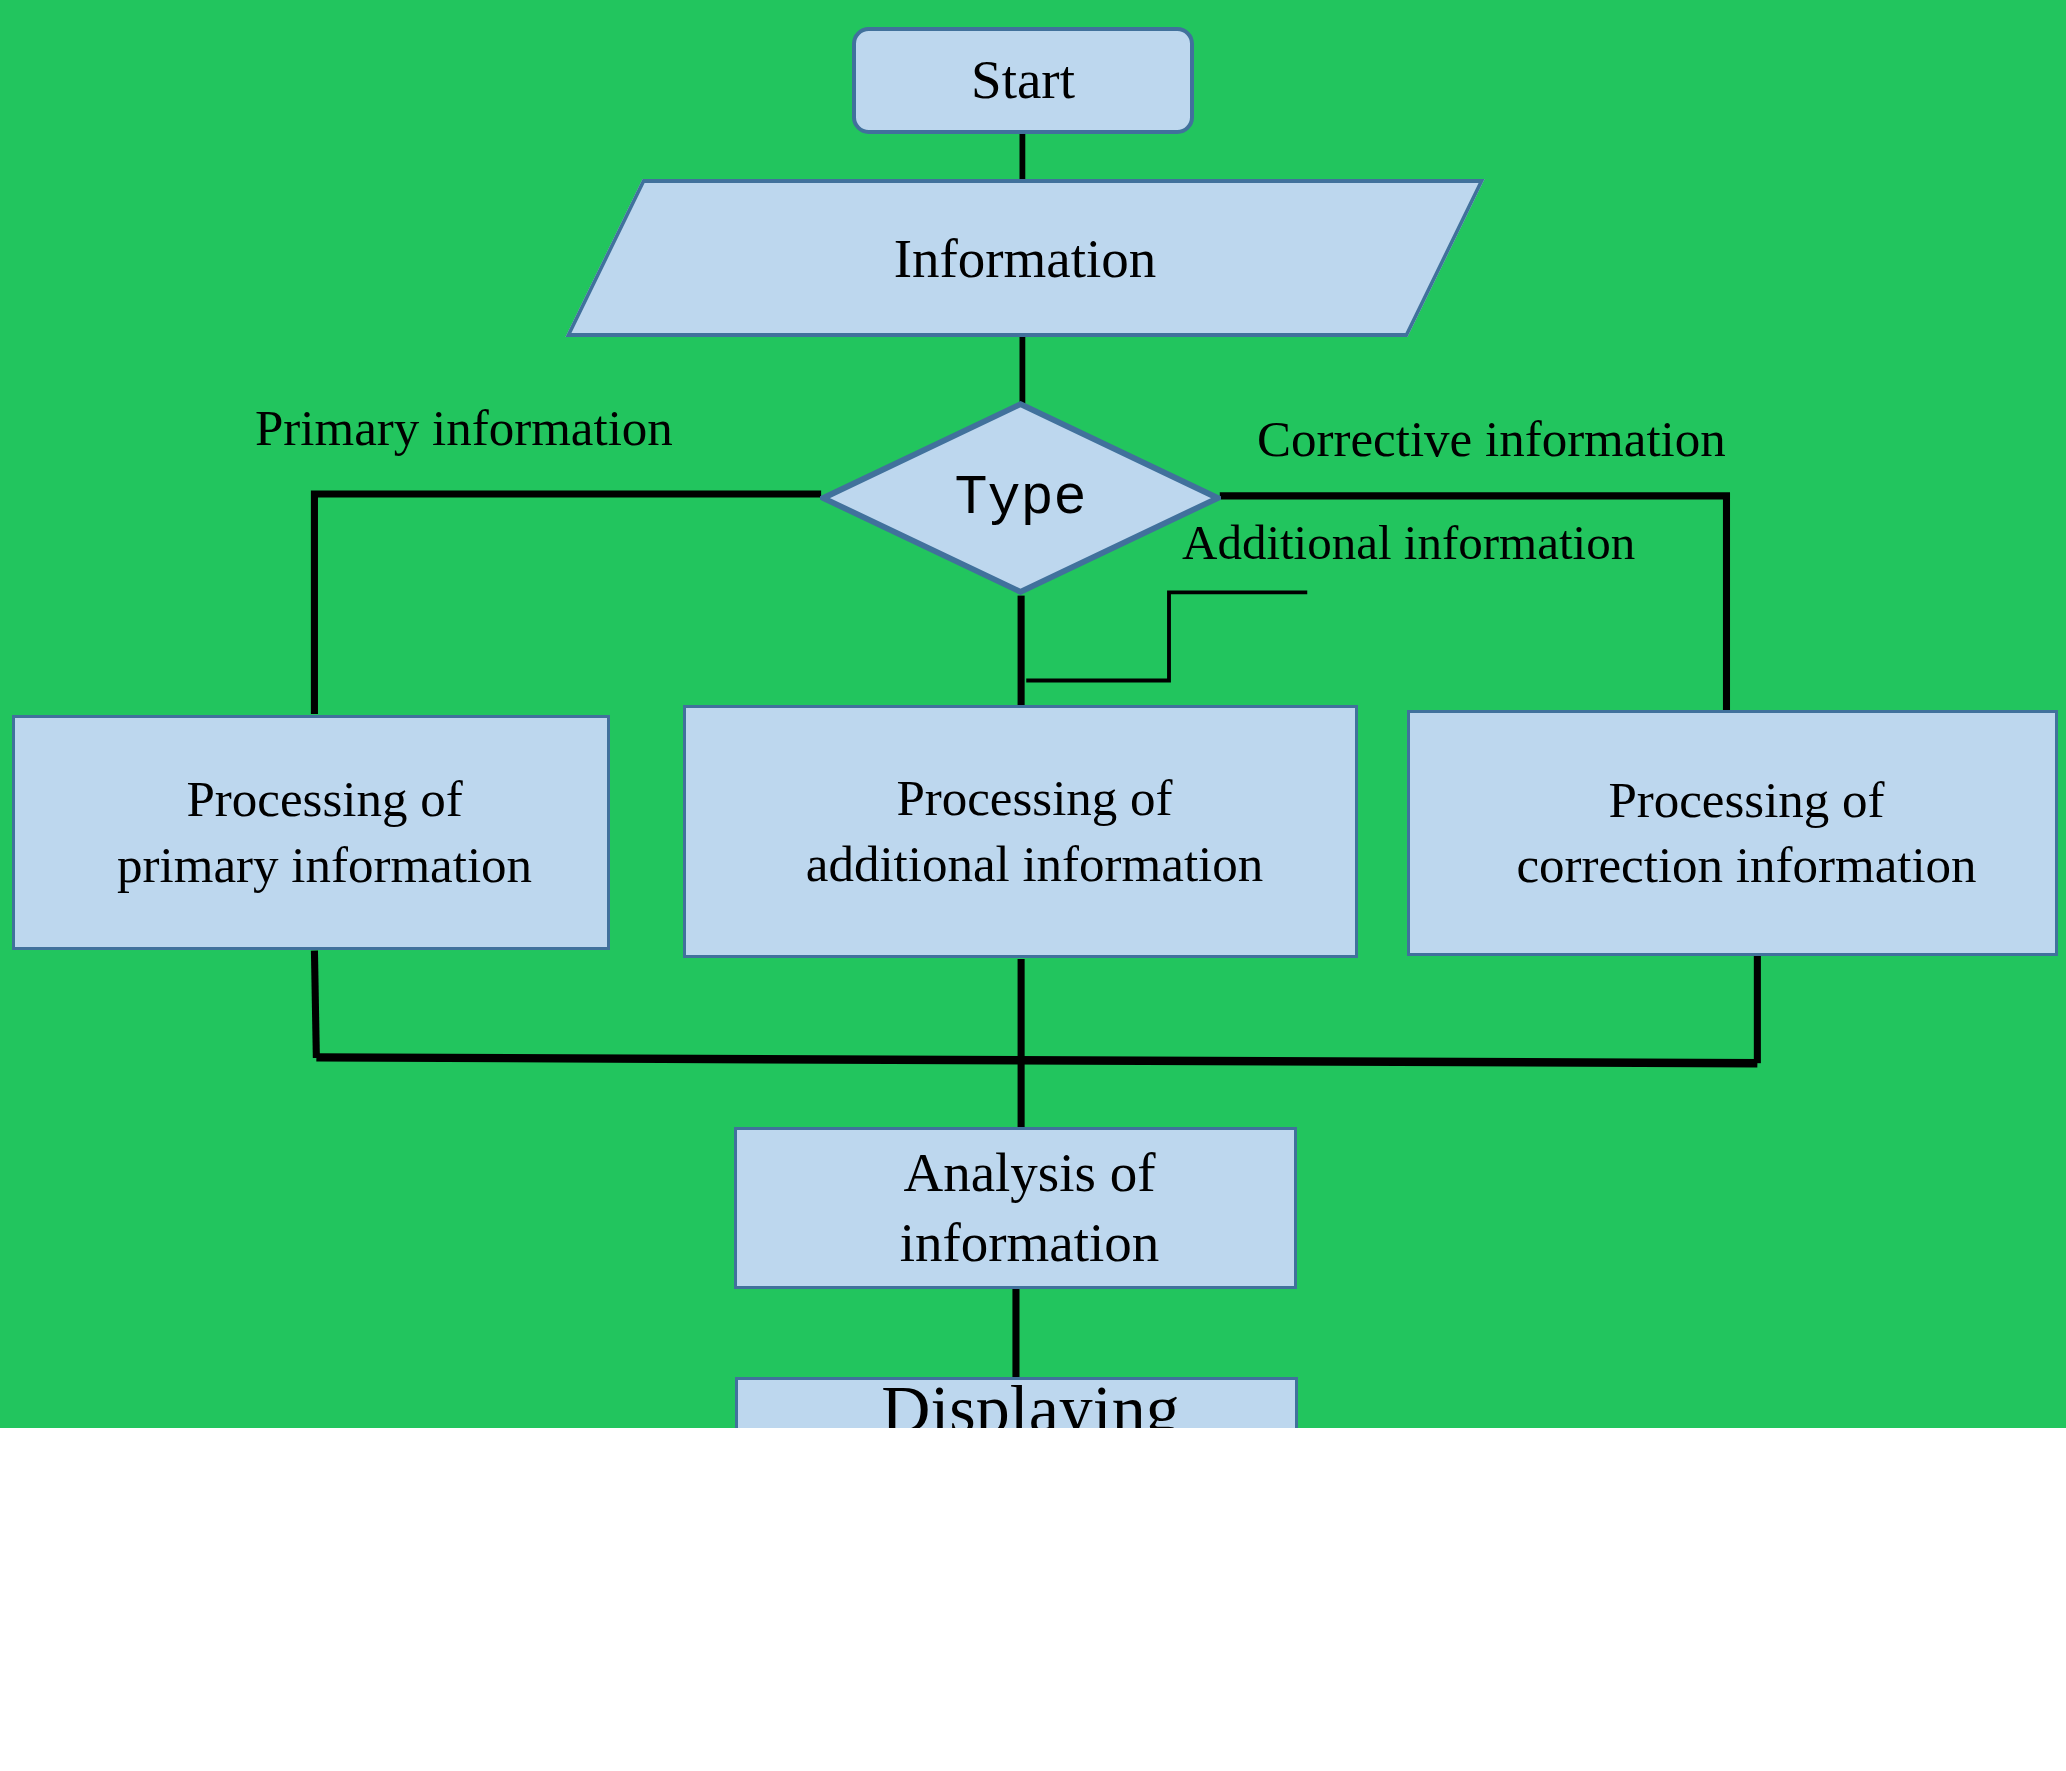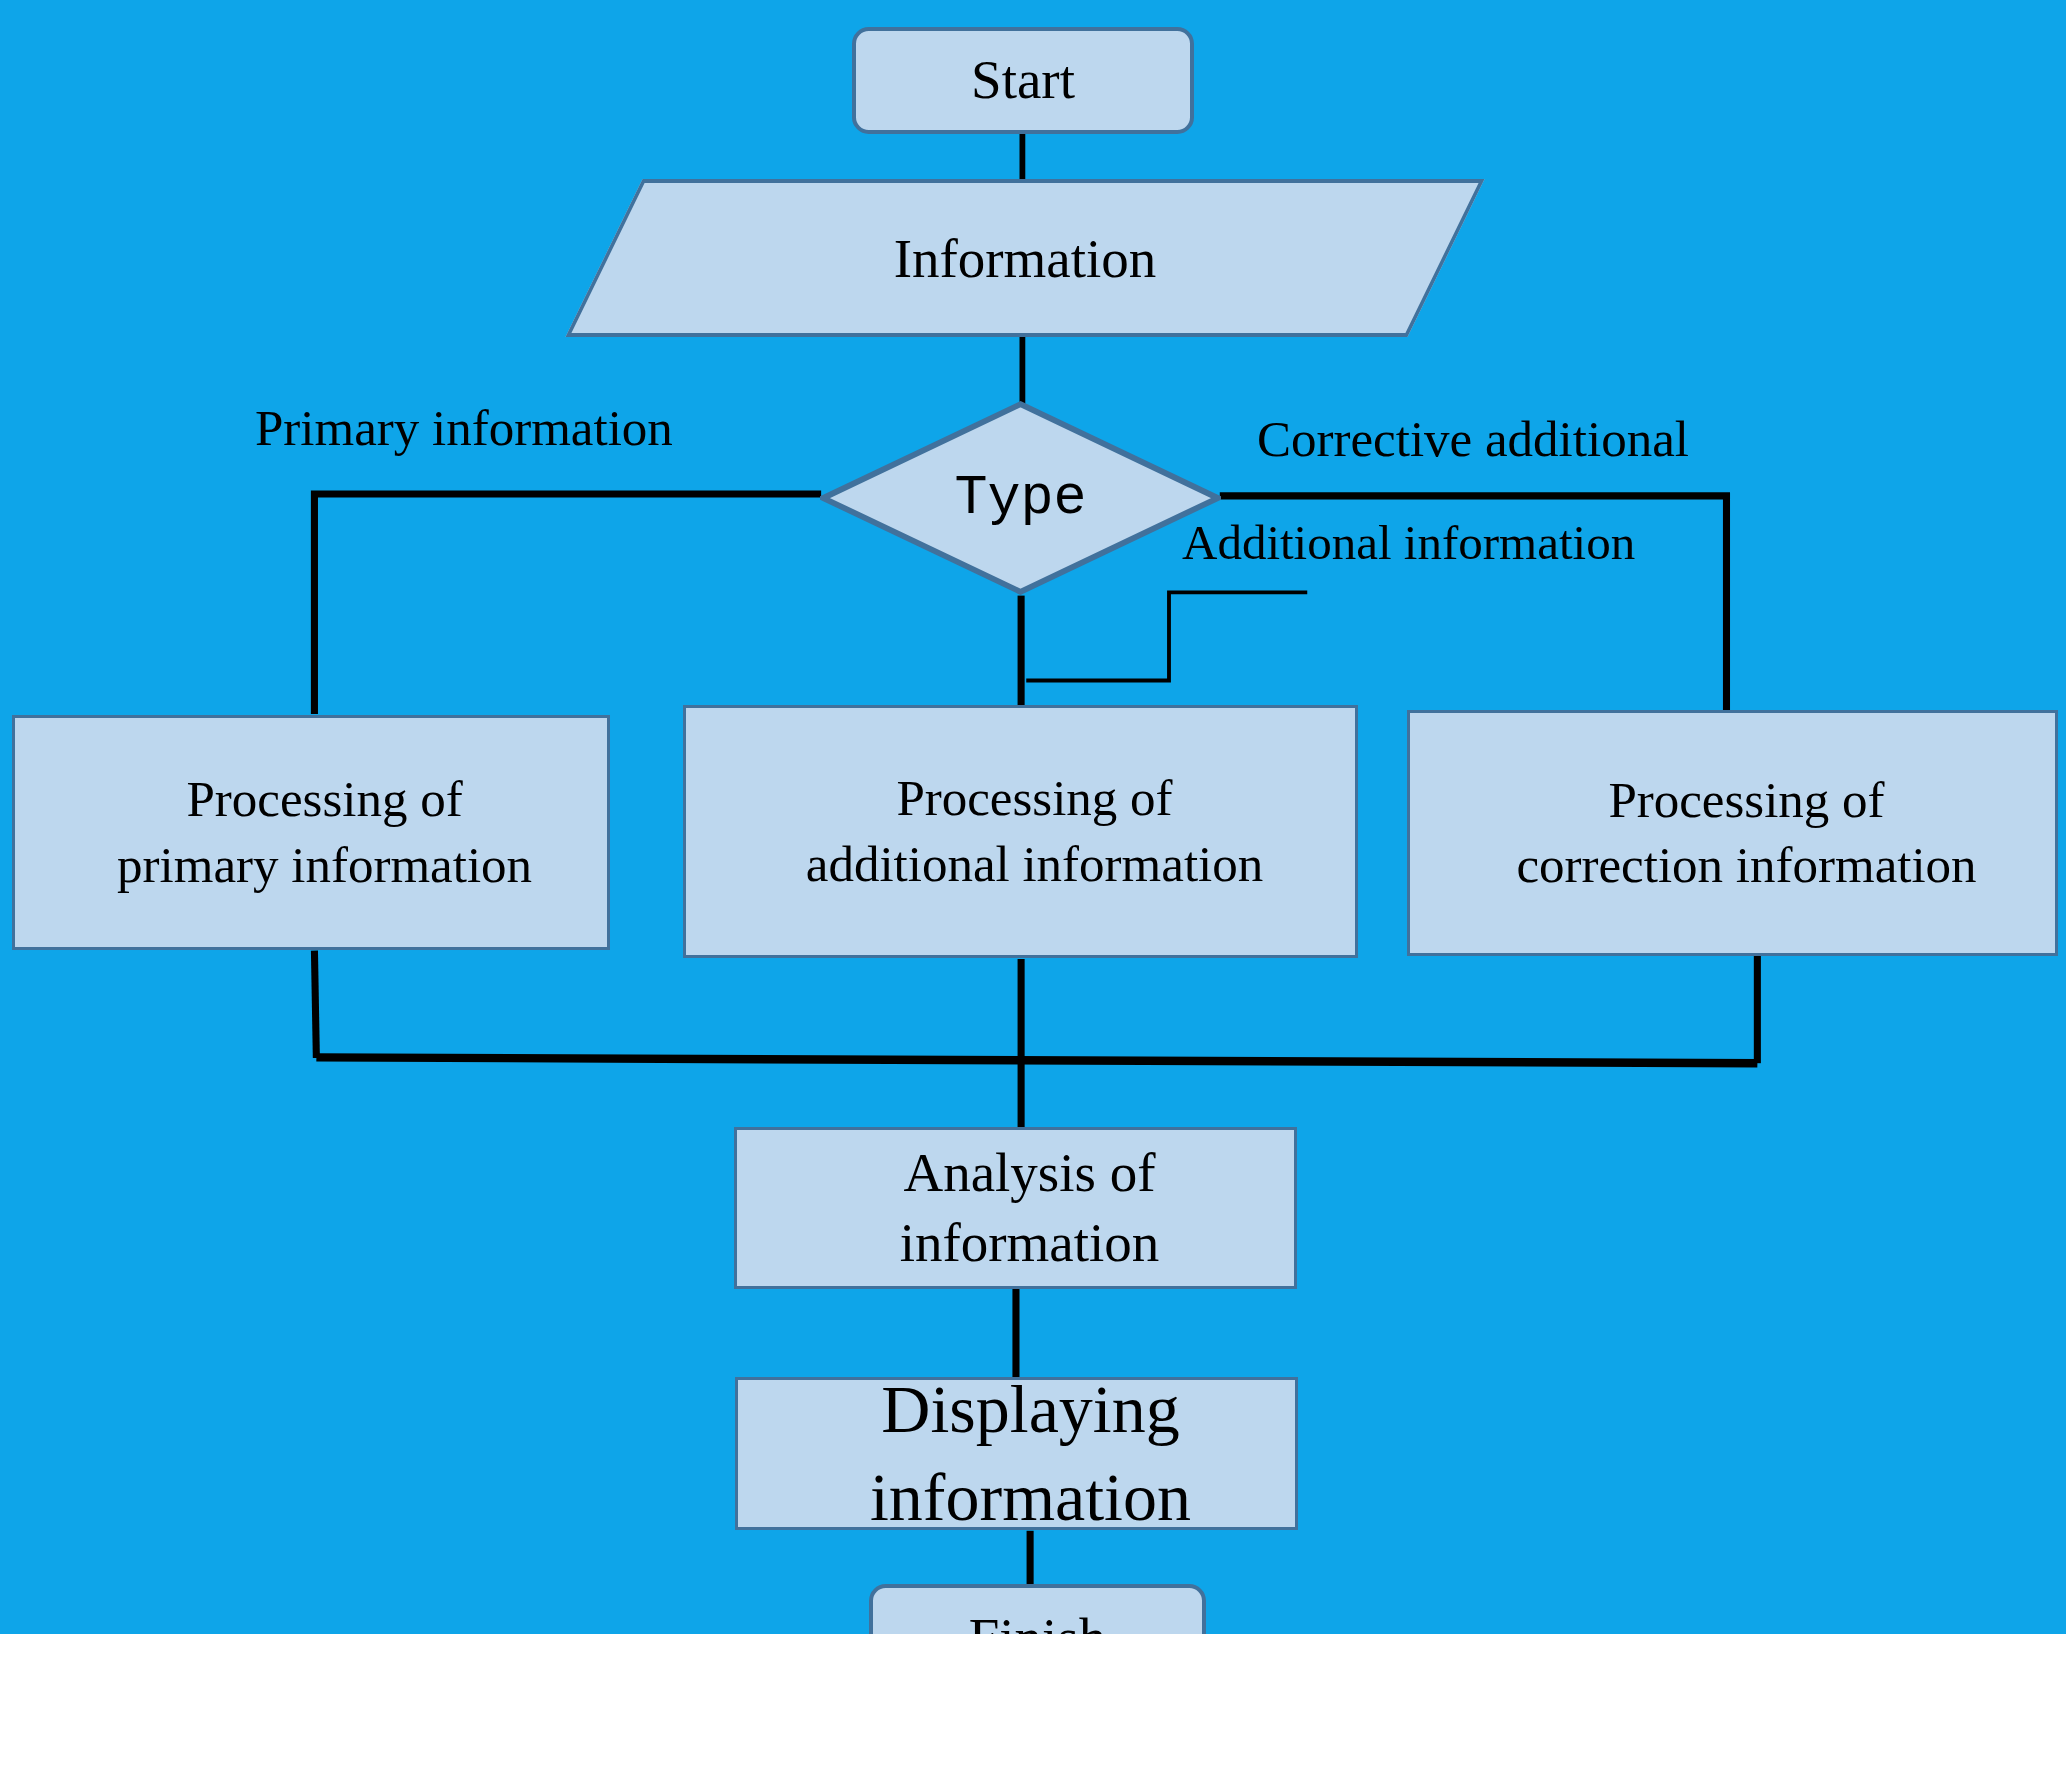--- a/index.html
+++ b/index.html
@@ -6,22 +6,22 @@
     margin: 0;
     padding: 0;
     background: #ffffff;
   }
   body {
     font-family: "Liberation Serif", "DejaVu Serif", serif;
   }
   #canvas {
     position: relative;
     width: 2066px;
-    height: 1634px;
-    background: #0ea5e9;
+    height: 1428px;
+    background: #22c55e;
     overflow: hidden;
   }
   svg#wires {
     position: absolute;
     left: 0;
     top: 0;
     width: 2066px;
     height: 1772px;
     pointer-events: none;
   }
@@ -196,18 +196,18 @@
     <span class="node-label">Displaying
 information</span>
   </div>
 
   <div class="node terminator" id="n-finish">
     <span class="node-label">Finish</span>
   </div>
 
   <div class="edge-label" id="lbl-primary">Primary information</div>
 
-  <div class="edge-label" id="lbl-corrective">Corrective additional</div>
+  <div class="edge-label" id="lbl-corrective">Corrective information</div>
 
   <div class="edge-label" id="lbl-additional">Additional information</div>
 
 </div>
 
 
 </body></html>

